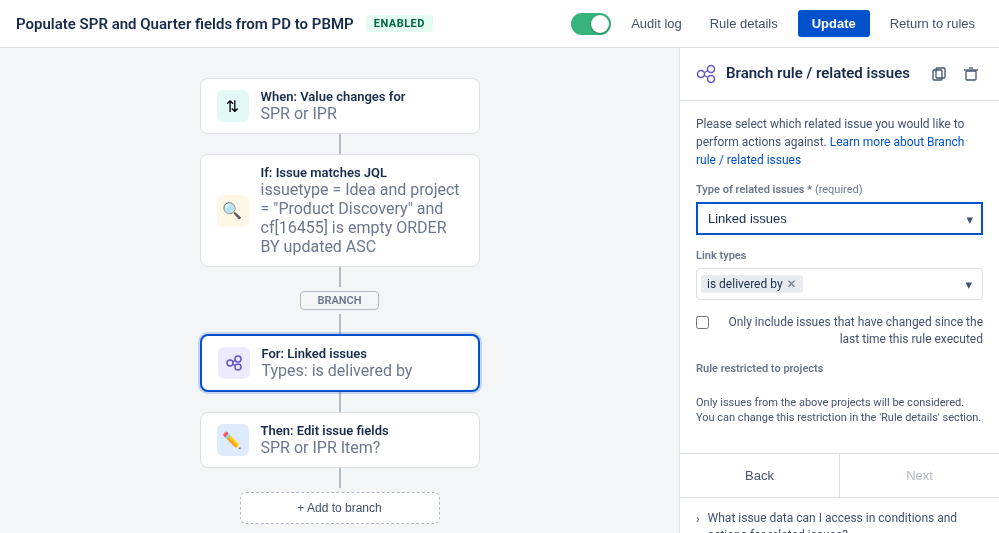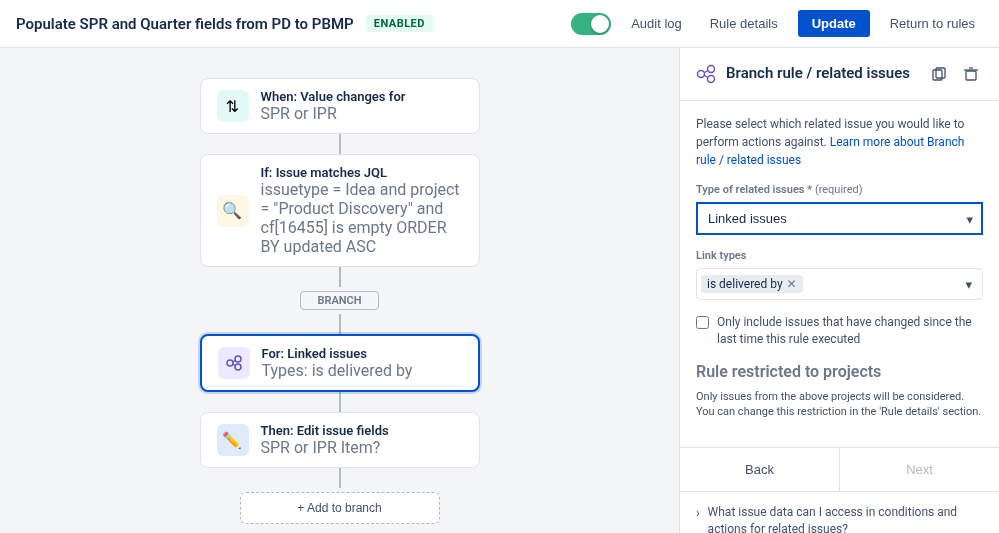--- a/index.html
+++ b/index.html
@@ -319,30 +319,31 @@
       margin-bottom: 14px;
     }
     .checkbox-row input[type=checkbox] {
       margin-top: 2px;
       flex-shrink: 0;
     }
     .checkbox-label {
       font-size: 12px;
       color: #42526e;
       line-height: 1.4;
+      text-align: right;
     }
 
     .restricted-section {
       margin-bottom: 14px;
     }
     .restricted-label {
-      font-size: 16px;
+      font-size: 11px;
       font-weight: 600;
       color: #6b778c;
-      margin-bottom: 8px;
+      margin-bottom: 20px;
     }
     .project-tags {
       display: flex;
       flex-wrap: wrap;
       gap: 6px;
       margin-bottom: 8px;
     }
     .project-tag {
       display: flex;
       align-items: center;

